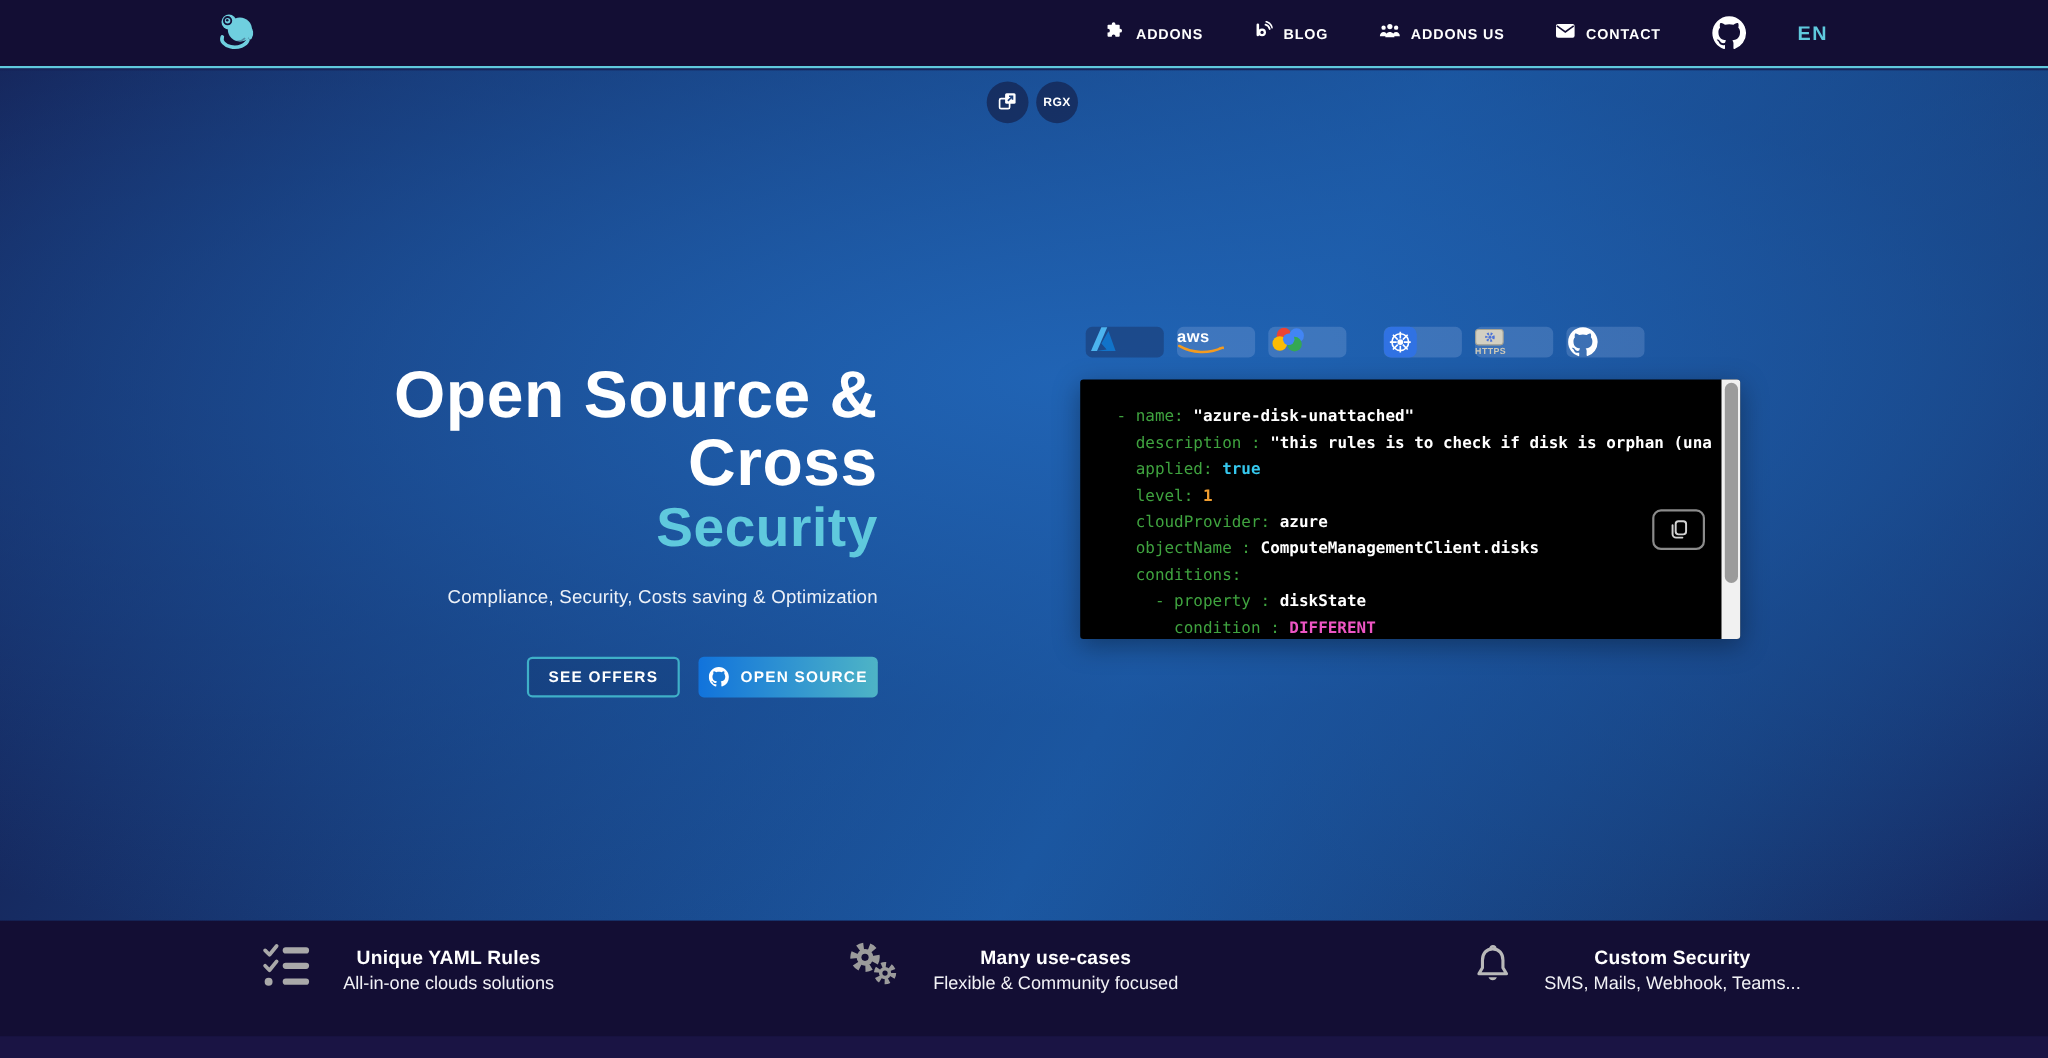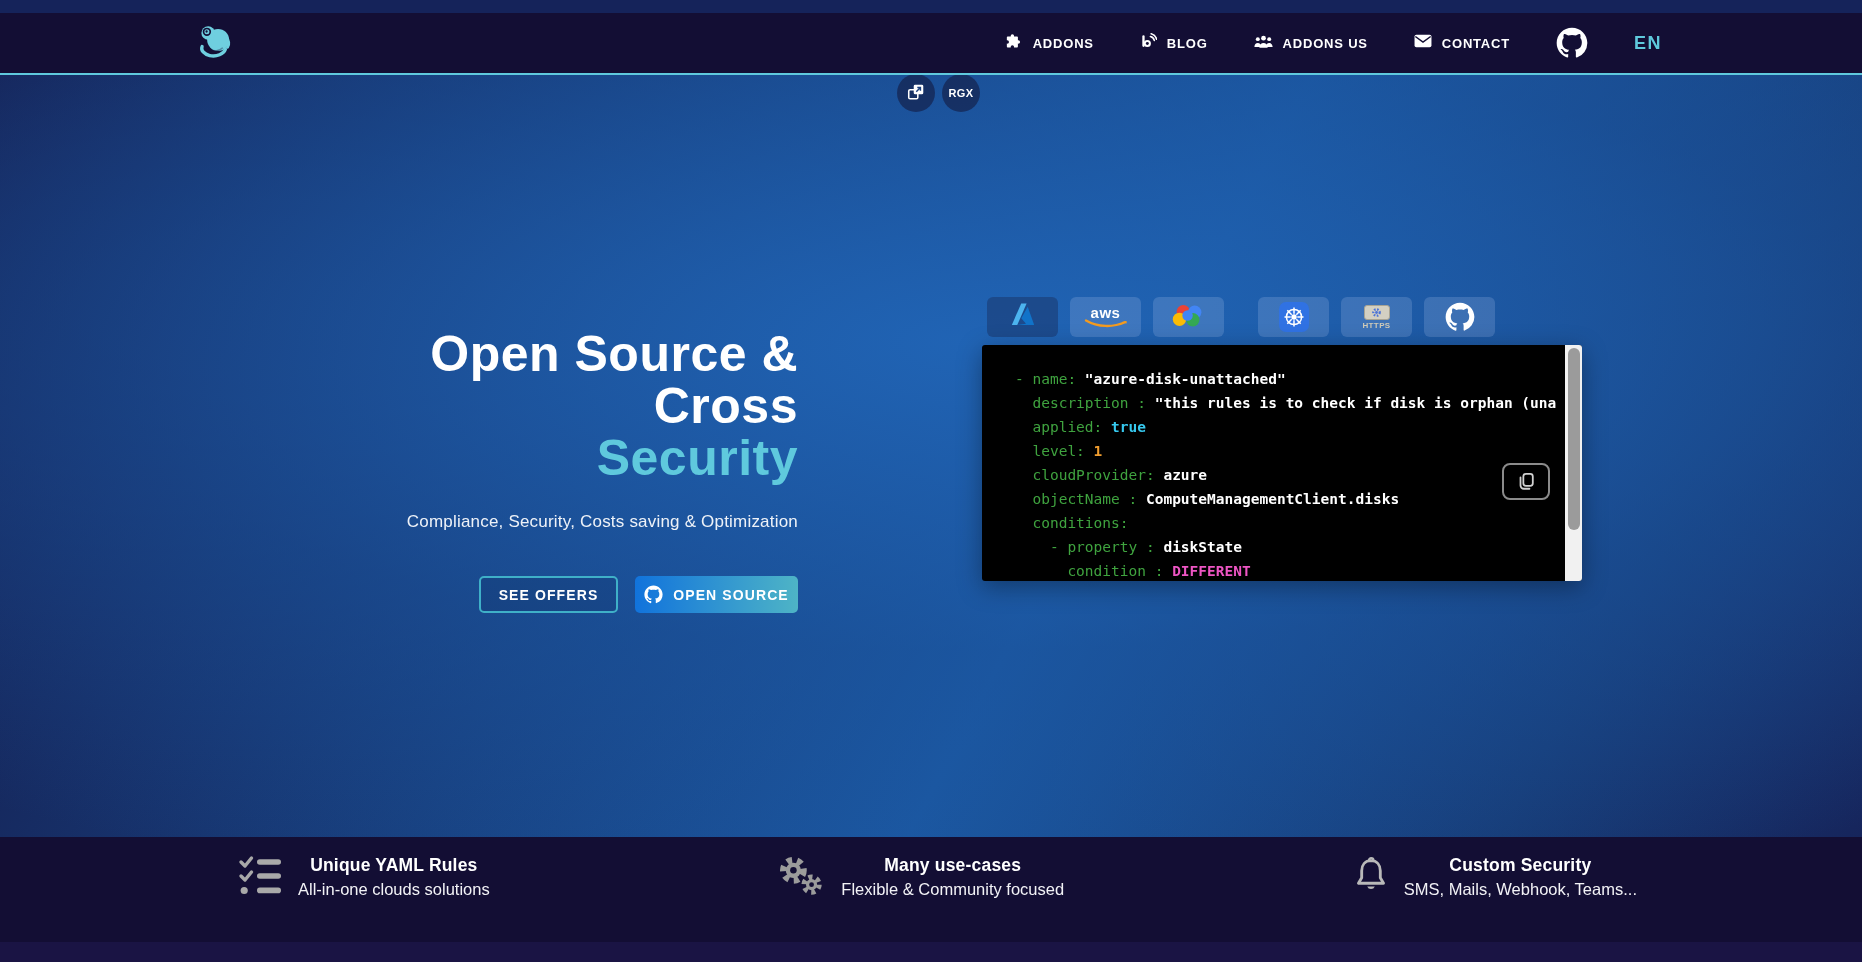--- a/index.html
+++ b/index.html
@@ -2,21 +2,21 @@
 <html style="--accent: #5fc9dd; --nav-bg: #130e34; --grad-start: #1173dc; --grad-end: #4eb4c6;"><head>
 <meta charset="utf-8">
 <style>
   * { margin:0; padding:0; box-sizing:border-box; }
   html,body { background:#0d0a28; }
   body { font-family:"Liberation Sans", sans-serif; }
   .page { position:relative; width:1862px; height:962px; overflow:hidden; background:#15235a; }
 
   
   .header {
-    position:absolute; top:13px; left:0; right:0; height:62px;
+    position:absolute; top:0; left:0; right:0; height:62px;
     background:var(--nav-bg,#130e34);
     border-bottom:2px solid var(--accent,#5fc9dd);
     display:flex; align-items:center;
     padding:0 200px 0 193px; z-index:5;
   }
   .logo { width:46px; height:46px; display:flex; align-items:center; }
   .nav { margin-left:auto; display:flex; align-items:center; gap:46px; }
   .nav-item { display:flex; align-items:center; gap:10px; color:#fff; cursor:pointer; }
   .nav-item .lbl { font-size:13px; font-weight:bold; letter-spacing:.8px; }
   .nav-gh { width:32px; height:32px; display:flex; cursor:pointer; }
@@ -30,37 +30,37 @@
       linear-gradient(118deg,#141543 0%,#18407f 36%,#1b58a2 58%,#173c77 84%,#16255c 100%);
   }
   .float-badges { position:absolute; left:897px; top:10px; display:flex; gap:7px; }
   .float-badge {
     width:38px; height:38px; border-radius:50%;
     background:rgba(18,20,54,.55); display:flex; align-items:center; justify-content:center;
     color:#fff; font-size:11px; font-weight:bold; letter-spacing:.4px; cursor:pointer;
   }
 
   .hero-left { position:absolute; left:320px; top:264px; width:478px; text-align:right; }
-  .hero-title { color:#fff; font-size:50px; font-weight:bold; line-height:1.04; letter-spacing:.5px; }
+  .hero-title { color:#fff; font-size:60px; font-weight:bold; line-height:1.04; letter-spacing:.5px; }
   .hero-title2 { color:var(--accent,#5fc9dd); font-size:50px; font-weight:bold; line-height:1.04; letter-spacing:.5px; }
   .hero-sub { margin-top:28px; color:#eef2f8; font-size:17px; font-weight:500; letter-spacing:.2px; }
   .hero-btns { margin-top:44px; display:flex; justify-content:flex-end; gap:17px; }
   .btn { height:37px; border-radius:5px; display:flex; align-items:center; justify-content:center;
          font-size:14px; font-weight:bold; letter-spacing:1.1px; color:#fff; cursor:pointer; }
   .btn-outline { width:139px; border:2px solid #3fb0c8; background:rgba(12,40,84,.18); }
   .btn-solid { width:163px; gap:10px;
     background:linear-gradient(90deg,var(--grad-start,#1173dc) 0%,var(--grad-end,#4eb4c6) 100%); }
   .btn-solid svg { width:19px; height:19px; }
 
   
   .tabs { position:absolute; left:987px; top:233px; display:flex; gap:12px; }
   .tab {
-    width:71px; height:40px; border-radius:6px;
+    width:71px; height:28px; border-radius:6px;
     background:rgba(173,198,238,.22);
-    display:flex; flex-direction:column; align-items:center; justify-content:center; cursor:pointer;
+    display:flex; flex-direction:column; align-items:flex-start; justify-content:center; cursor:pointer;
   }
   .tab.selected { background:rgba(24,36,80,.38); }
   .tab.gap { margin-left:22px; }
   .aws-word { color:#fff; font-weight:bold; font-size:15px; letter-spacing:.5px; line-height:13px; }
   .k8s-badge { width:30px; height:30px; border-radius:7px; background:#3072e3;
                display:flex; align-items:center; justify-content:center; }
   .https-win { width:26px; height:15px; border-radius:3px; background:#d3d0c2; border:1px solid #a8a494;
                display:flex; align-items:center; justify-content:center; }
   .https-lbl { margin-top:1px; font-size:8px; font-weight:bold; color:#cfcaB8; color:#cfcab8; letter-spacing:.4px; }
 
@@ -88,21 +88,21 @@
   .copy-btn {
     position:absolute; right:32px; top:118px; width:48px; height:37px;
     border:2px solid #8b8b8b; border-radius:8px; background:transparent;
     display:flex; align-items:center; justify-content:center; cursor:pointer;
   }
 
   
   .footer { position:absolute; left:0; right:0; bottom:0; height:125px; background:var(--nav-bg,#130e34); }
   .footer-strip { position:absolute; left:0; right:0; bottom:0; height:20px; background:#1a1444; }
   .features { position:absolute; top:18px; left:238px; right:225px; display:flex; justify-content:space-between; }
-  .feature { display:flex; align-items:flex-start; gap:14px; }
+  .feature { display:flex; align-items:flex-end; gap:28px; }
   .feature-text { display:flex; flex-direction:column; align-items:center; }
   .feature-title { color:#fff; font-size:17.5px; font-weight:bold; letter-spacing:.2px; }
   .feature-sub { margin-top:4px; color:#f2f2f6; font-size:16.5px; }
 </style>
 </head>
 <body>
 
 <svg width="0" height="0" style="position:absolute" aria-hidden="true">
   <symbol id="gh-mark" viewBox="0 0 24 24">
     <path d="M12 .5C5.65.5.5 5.65.5 12c0 5.08 3.29 9.39 7.86 10.91.58.11.79-.25.79-.56 0-.27-.01-1.18-.02-2.14-3.2.7-3.88-1.36-3.88-1.36-.52-1.33-1.28-1.68-1.28-1.68-1.04-.71.08-.7.08-.7 1.15.08 1.76 1.19 1.76 1.19 1.03 1.75 2.69 1.25 3.35.95.1-.74.4-1.25.72-1.54-2.55-.29-5.24-1.28-5.24-5.68 0-1.26.45-2.28 1.19-3.09-.12-.29-.52-1.46.11-3.05 0 0 .97-.31 3.18 1.18.92-.26 1.91-.39 2.89-.39.98 0 1.97.13 2.89.39 2.2-1.49 3.17-1.18 3.17-1.18.63 1.59.23 2.76.12 3.05.74.81 1.19 1.83 1.19 3.09 0 4.41-2.69 5.38-5.25 5.67.41.35.78 1.05.78 2.12 0 1.53-.01 2.76-.01 3.14 0 .31.21.67.8.56A11.52 11.52 0 0 0 23.5 12C23.5 5.65 18.35.5 12 .5z"></path>

